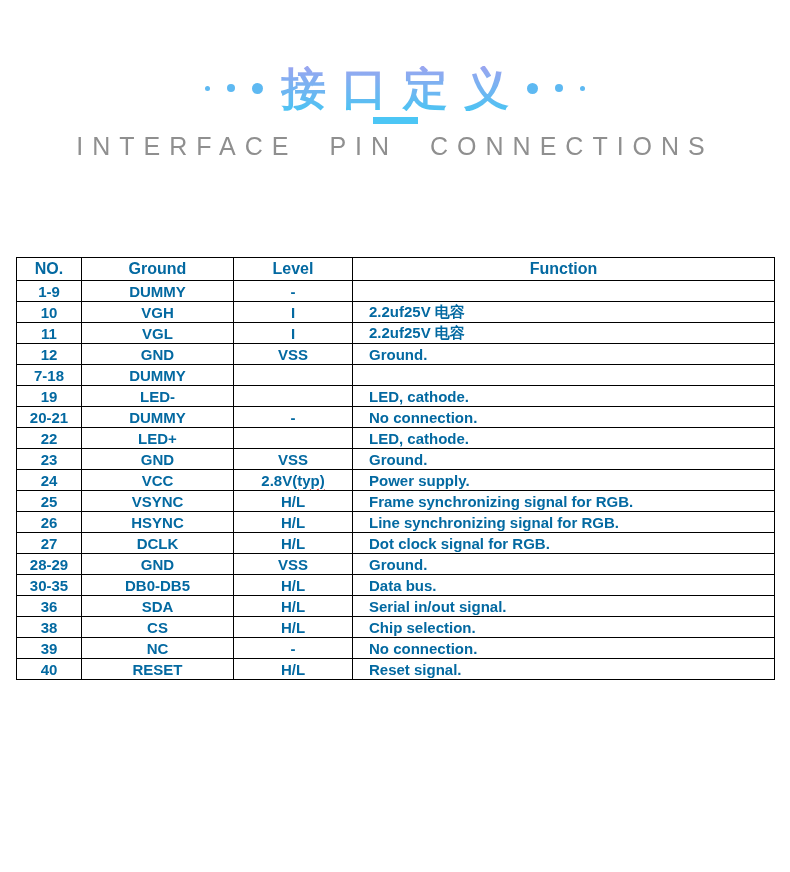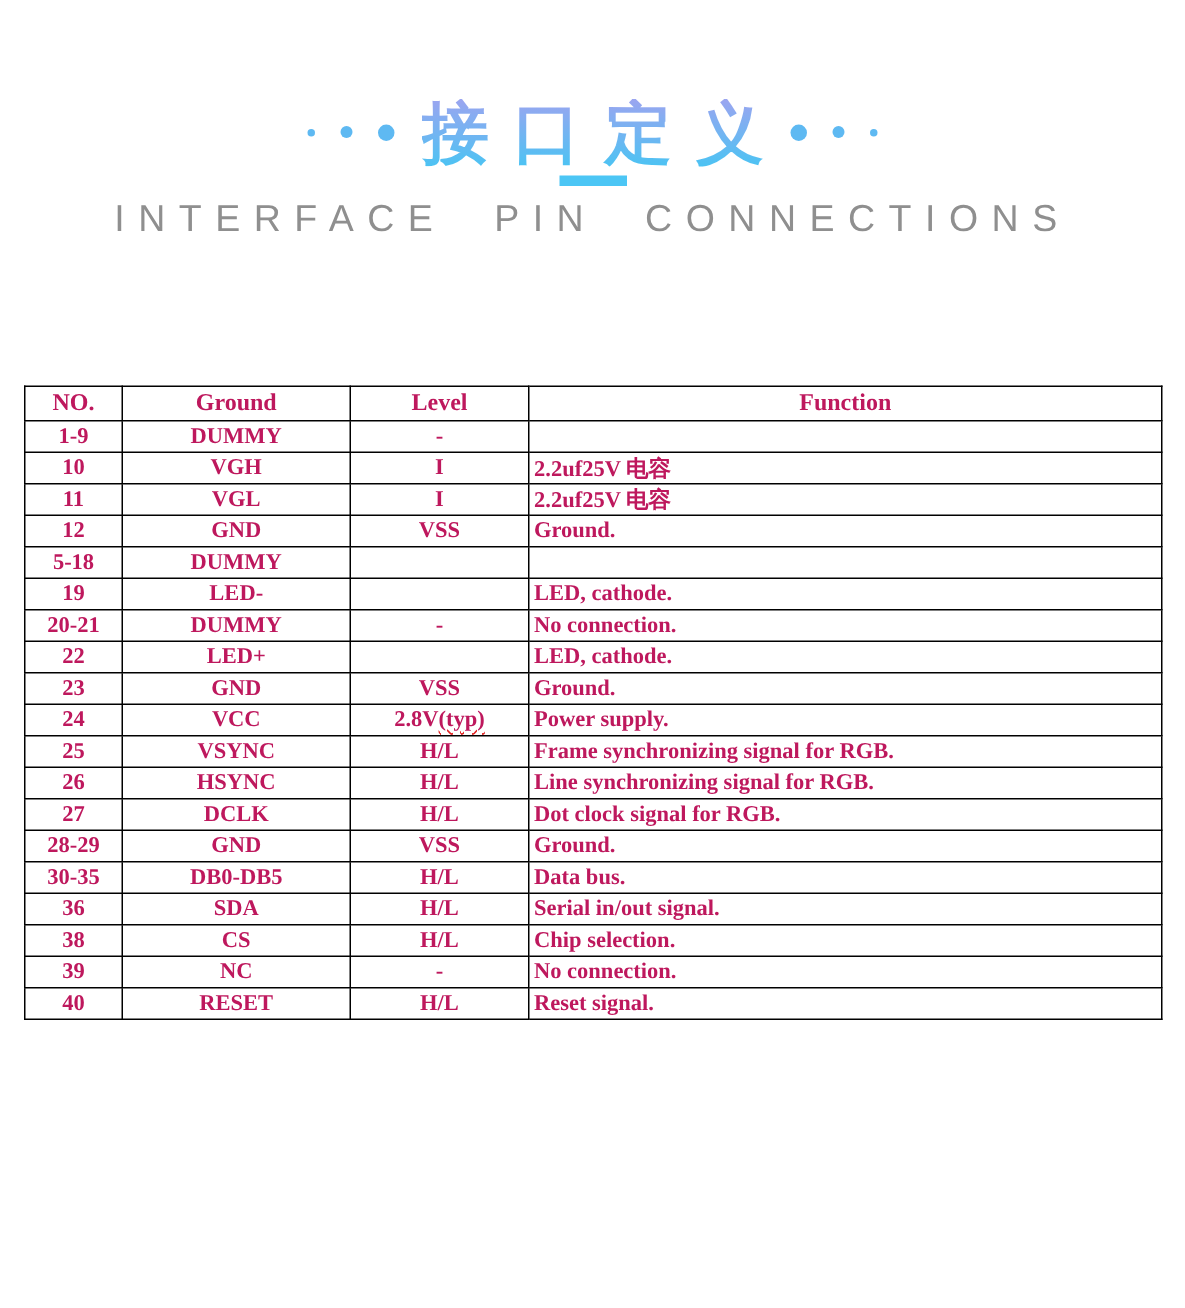--- a/index.html
+++ b/index.html
@@ -29,29 +29,29 @@
     width:45px;height:7px;background:#4cc6f5;margin:3px auto 0;
   }
   .subtitle{
     margin-top:8px;font-size:25px;font-weight:300;color:#8f8f8f;
     letter-spacing:9px;word-spacing:16px;white-space:nowrap;
   }
   
   .table-wrap{position:absolute;left:16px;top:257px;}
   table{
     border-collapse:collapse;table-layout:fixed;width:758px;
-    font-family:Liberation Serif, serif;color:#be185d;
+    font-family:Liberation Sans, sans-serif;color:#0369a1;
   }
   th,td{
     border:1.5px solid #000;overflow:hidden;white-space:nowrap;
     font-weight:bold;padding:0;
   }
   th{height:22px;font-size:16px;text-align:center;}
   td{height:20px;font-size:15px;text-align:center;}
-  td.c-fn{text-align:left;padding-left:3px;}
+  td.c-fn{text-align:left;padding-left:16px;}
   .wavy{
     text-decoration-line:underline;
     text-decoration-style:wavy;
     text-decoration-color:#e02020;
     text-decoration-thickness:1px;
     text-underline-offset:2px;
     text-align:center;
   }
 </style>
 </head>
@@ -110,21 +110,21 @@
           <td>I</td>
           <td class="c-fn">2.2uf25V 电容</td>
         </tr>
         <tr>
           <td>12</td>
           <td>GND</td>
           <td>VSS</td>
           <td class="c-fn">Ground.</td>
         </tr>
         <tr>
-          <td>5-18</td>
+          <td>7-18</td>
           <td>DUMMY</td>
           <td></td>
           <td class="c-fn"></td>
         </tr>
         <tr>
           <td>19</td>
           <td>LED-</td>
           <td></td>
           <td class="c-fn">LED, cathode.</td>
         </tr>

